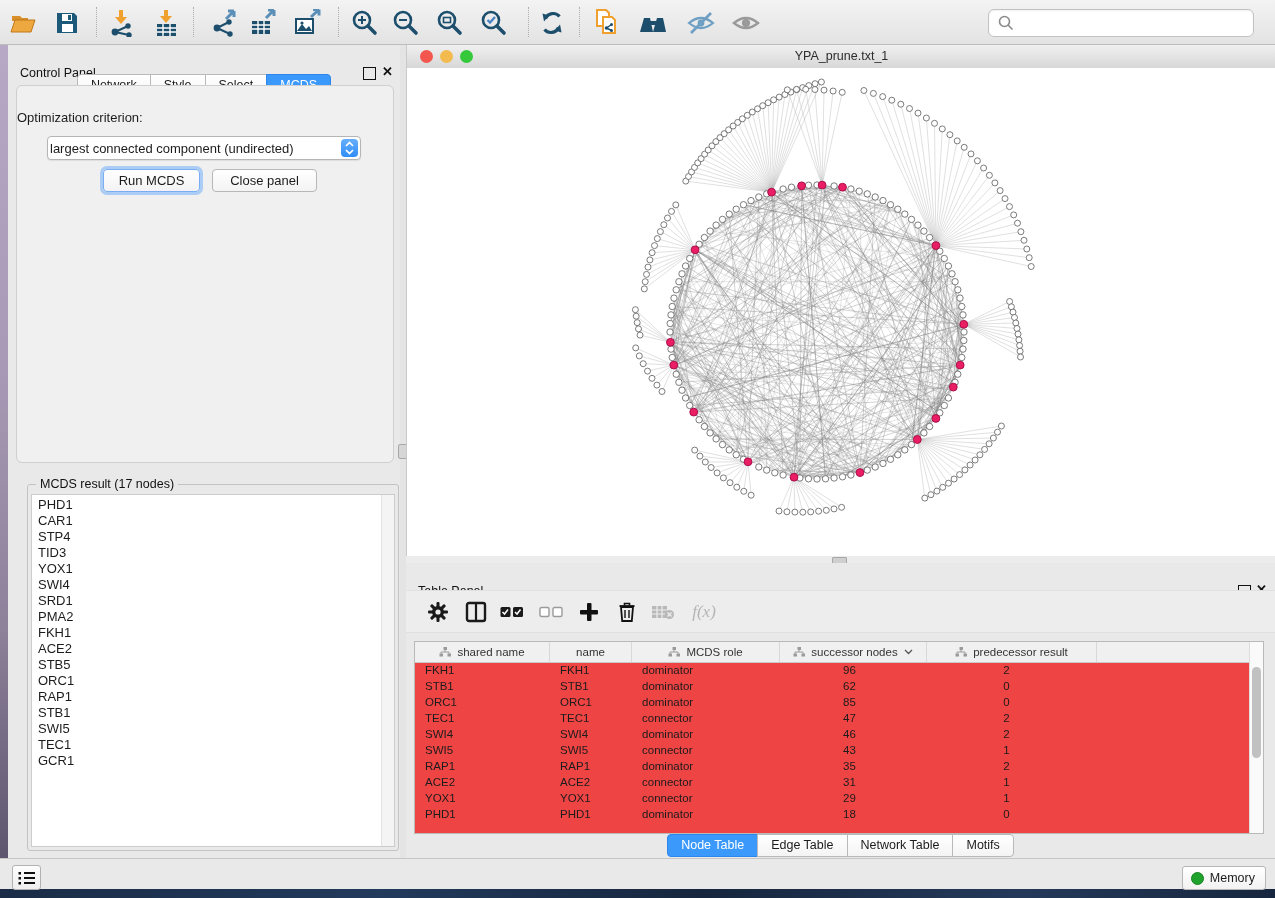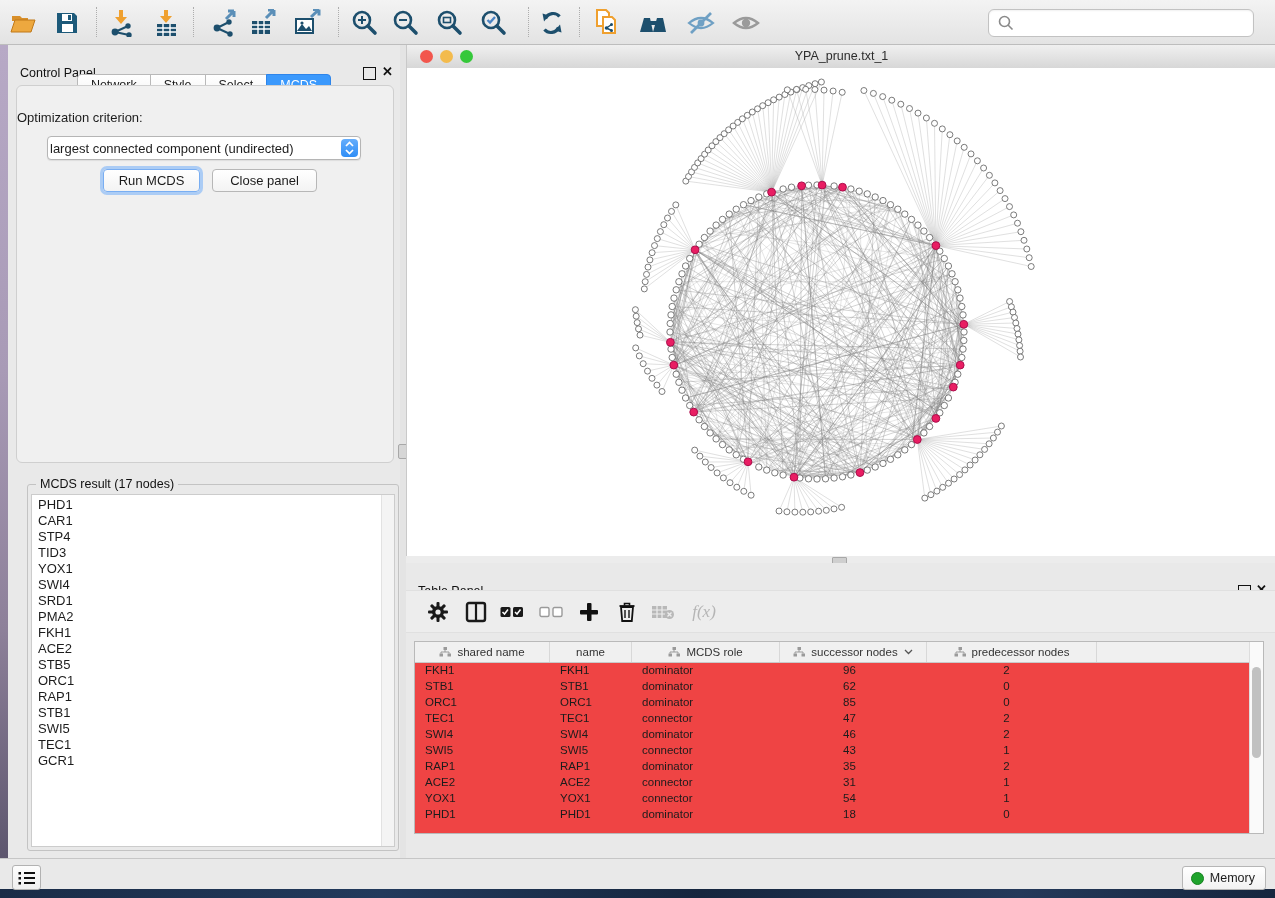--- a/index.html
+++ b/index.html
@@ -1235,21 +1235,21 @@
         </div>
         <div class="th" style="width: 170px;">
           <svg width="12" height="10" style="flex:none">
             <g fill="#9a9a9a">
               <rect x="4.5" y="0" width="3.5" height="3"></rect>
               <rect x="0.5" y="6.5" width="3.5" height="3"></rect>
               <rect x="8.5" y="6.5" width="3.5" height="3"></rect>
             </g>
             <path d="M6,3 v2 M2,6.5 v-1.5 h8 v1.5" stroke="#9a9a9a" fill="none"></path>
           </svg>
-          <span>predecessor nodes</span>
+          <span>predecessor result</span>
         </div>
         <div class="th" style="flex: 1 1 0%;"></div>
       </div>
     <div id="nt-body">
         <div class="tr">
           <div class="td left" style="width: 135px;">FKH1</div>
           <div class="td left" style="width: 82px;">FKH1</div>
           <div class="td left" style="width: 148px;">dominator</div>
           <div class="td num" style="width: 147px; padding-right: 8px;">96</div>
           <div class="td num" style="width: 170px; padding-right: 11px;">2</div>
@@ -1300,35 +1300,41 @@
           <div class="td left" style="width: 135px;">ACE2</div>
           <div class="td left" style="width: 82px;">ACE2</div>
           <div class="td left" style="width: 148px;">connector</div>
           <div class="td num" style="width: 147px; padding-right: 8px;">31</div>
           <div class="td num" style="width: 170px; padding-right: 11px;">1</div>
         </div>
         <div class="tr">
           <div class="td left" style="width: 135px;">YOX1</div>
           <div class="td left" style="width: 82px;">YOX1</div>
           <div class="td left" style="width: 148px;">connector</div>
-          <div class="td num" style="width: 147px; padding-right: 8px;">54</div>
+          <div class="td num" style="width: 147px; padding-right: 8px;">29</div>
           <div class="td num" style="width: 170px; padding-right: 11px;">1</div>
         </div>
         <div class="tr">
           <div class="td left" style="width: 135px;">PHD1</div>
           <div class="td left" style="width: 82px;">PHD1</div>
           <div class="td left" style="width: 148px;">dominator</div>
           <div class="td num" style="width: 147px; padding-right: 8px;">18</div>
           <div class="td num" style="width: 170px; padding-right: 11px;">0</div>
         </div>
       </div>
     <div id="nt-scroll">
         <div id="nt-thumb"></div>
       </div>
   </div>
+  <div id="tp-tabs">
+      <span class="seg-tab active">Node Table</span>
+      <span class="seg-tab">Edge Table</span>
+      <span class="seg-tab">Network Table</span>
+      <span class="seg-tab">Motifs</span>
+    </div>
 </div>
 
 <div id="status-bar" class="abs">
   <span id="list-btn">
     <svg width="20" height="16">
         <g stroke="#111" stroke-width="2">
           <path d="M7,3 h11 M7,8 h11 M7,13 h11"></path>
         </g>
         <g fill="#111">
           <rect x="1.5" y="2" width="2.5" height="2.5"></rect>

